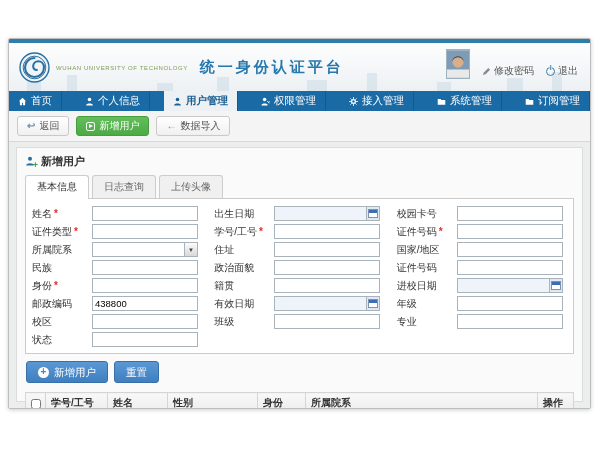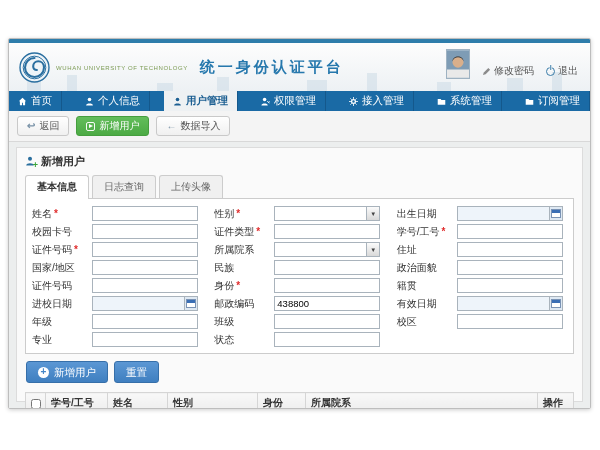--- a/index.html
+++ b/index.html
@@ -65,21 +65,21 @@
   .section-title { display:flex; align-items:center; gap:5px; font-size:11px; font-weight:bold;
                    color:#333; padding:2px 0 6px; }
   .st-icon { position:relative; width:11px; height:11px; display:inline-flex; }
   .st-icon svg { width:10px; height:10px; fill:#2b6f9e; }
   .st-icon .plus { position:absolute; right:-2px; bottom:-2px; color:#3aa53a; font-size:9px;
                    font-weight:bold; line-height:8px; }
 
   .tabs { display:flex; gap:3px; position:relative; z-index:1; }
   .tab { font-size:10px; padding:4px 11px; background:#f0f0f0; border:1px solid #ccc; border-bottom:none;
          border-radius:3px 3px 0 0; color:#666; cursor:pointer; }
-  .tab.active { background:#fff; color:#333; font-weight:bold; margin-bottom:-1px; padding-bottom:5px; }
+  .tab.active { background:#fff; color:#333; font-weight:normal; margin-bottom:-1px; padding-bottom:5px; }
 
   .form-box { background:#fff; border:1px solid #ccc; padding:7px 6px 6px; }
   .form-grid { display:grid; grid-template-columns:repeat(3,1fr); gap:3px 12px; }
   .field { display:flex; align-items:flex-end; height:15px; }
   .f-label { width:60px; flex:none; font-size:10px; color:#333; white-space:nowrap; }
   .req { display:none; color:#e02b2b; margin-left:2px; font-weight:bold; }
   .field.required .req { display:inline; }
   .control { position:relative; flex:none; width:106px; height:15px; border:1px solid #a9b3bc;
              background:#fff; display:flex; }
   .control input { flex:1; min-width:0; border:0; outline:none; font-size:9.5px; padding:0 2px;
@@ -256,27 +256,20 @@
         <div class="form-box">
           <div class="form-grid" id="form-grid">
   <div class="field required">
     <label class="f-label"><span class="f-text">姓名</span><span class="req">*</span></label>
     <span class="control">
       <input type="text" style="">
 
     </span>
   </div>
 
-  <div class="field required">
-    <label class="f-label"><span class="f-text">性别</span><span class="req">*</span></label>
-    <span class="control is-select">
-      <input type="text" style="">
-      <span class="addon">▼</span>
-    </span>
-  </div>
 
   <div class="field">
     <label class="f-label"><span class="f-text">出生日期</span></label>
     <span class="control is-date">
       <input type="text" style="">
       <span class="addon"></span>
     </span>
   </div>
 
   <div class="field">
@@ -402,29 +395,29 @@
 
   <div class="field">
     <label class="f-label"><span class="f-text">年级</span></label>
     <span class="control">
       <input type="text" style="">
 
     </span>
   </div>
 
   <div class="field">
+    <label class="f-label"><span class="f-text">校区</span></label>
+    <span class="control">
+      <input type="text" style="">
+
+    </span>
+  </div>
+
+  <div class="field">
     <label class="f-label"><span class="f-text">班级</span></label>
-    <span class="control">
-      <input type="text" style="">
-
-    </span>
-  </div>
-
-  <div class="field">
-    <label class="f-label"><span class="f-text">校区</span></label>
     <span class="control">
       <input type="text" style="">
 
     </span>
   </div>
 
   <div class="field">
     <label class="f-label"><span class="f-text">专业</span></label>
     <span class="control">
       <input type="text" style="">

